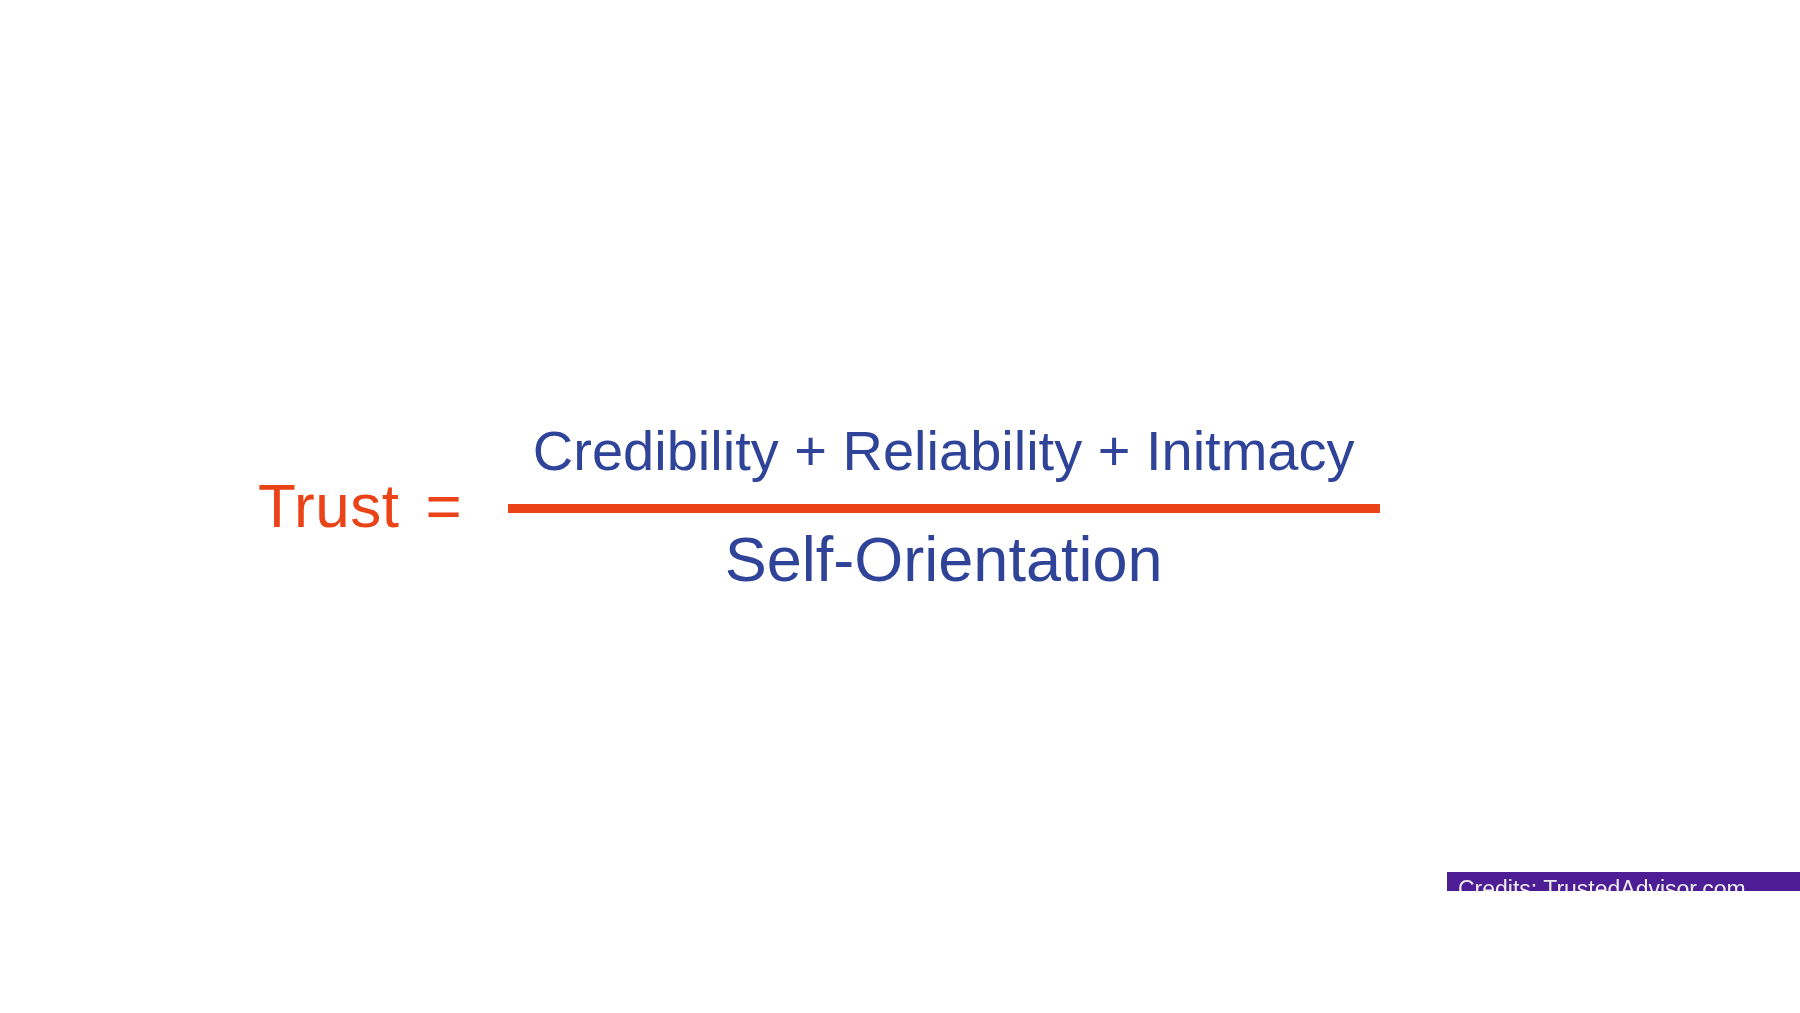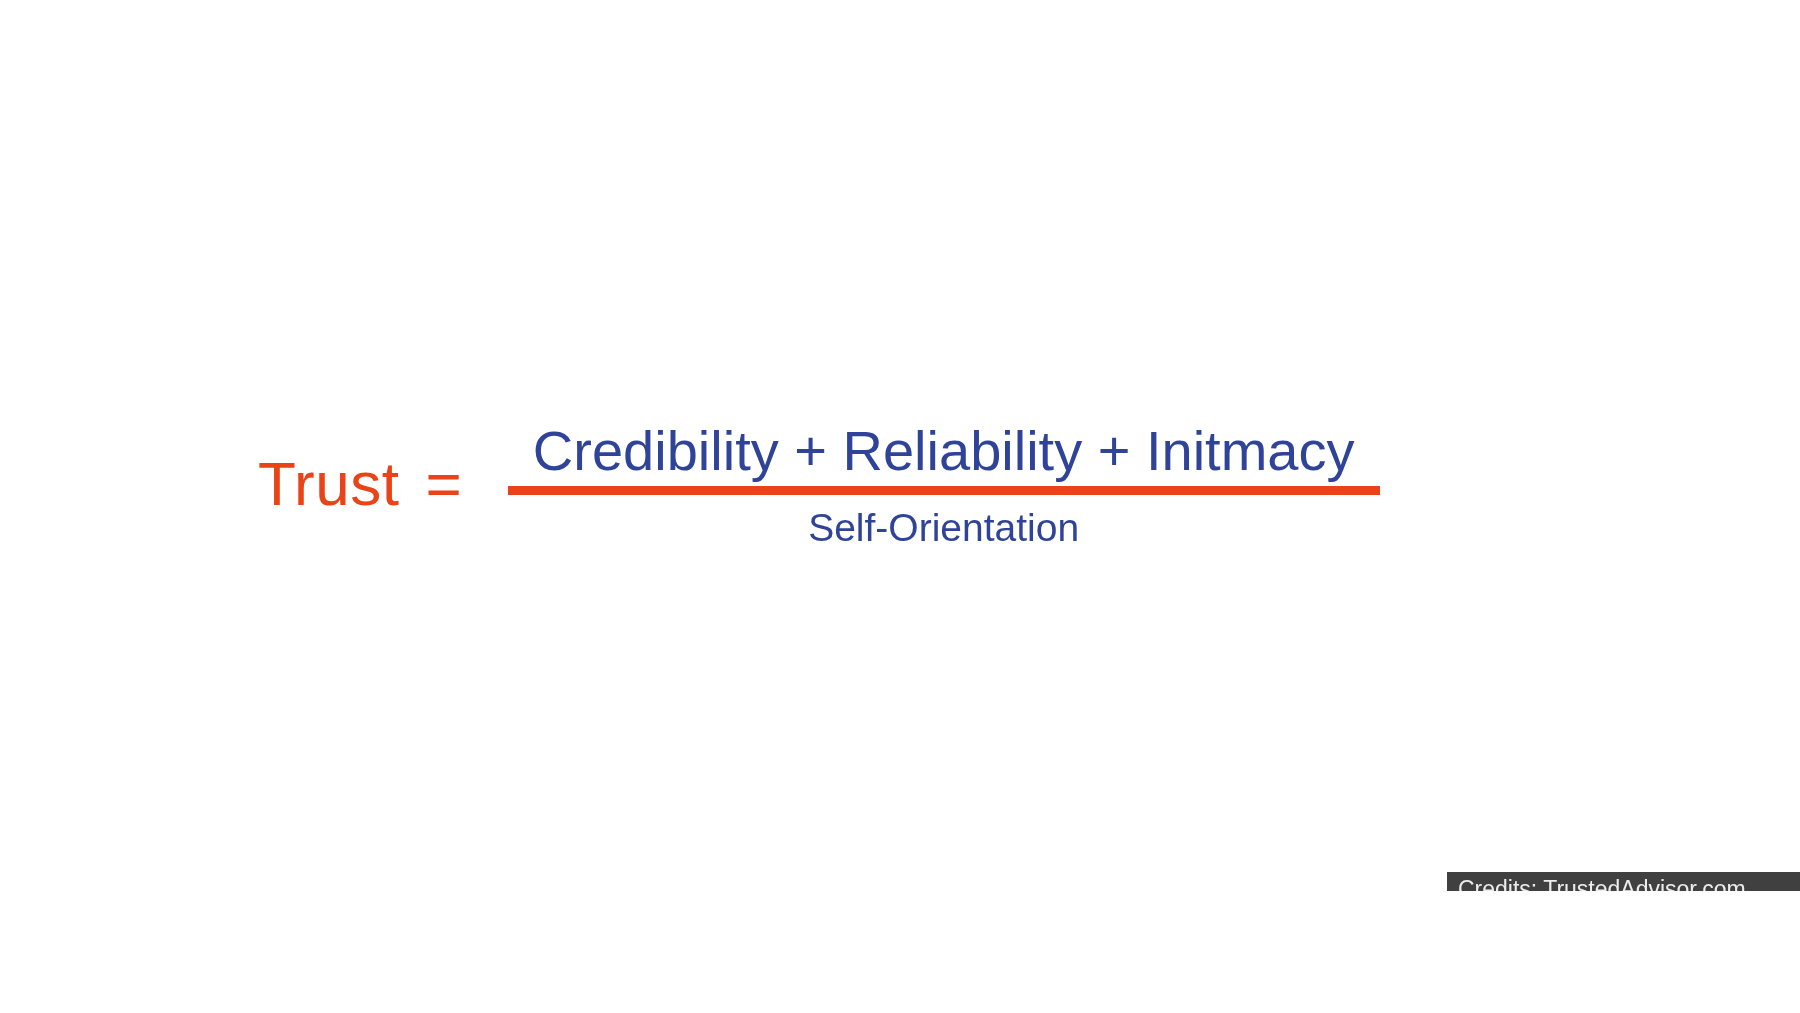--- a/index.html
+++ b/index.html
@@ -54,45 +54,45 @@
     flex-direction: column;
     align-items: center;
     width: 872px;
   }
 
   .numerator {
     color: #2F4499;
     font-size: 56px;
     line-height: 1.1;
     white-space: nowrap;
-    padding-bottom: 4px;
+    padding-bottom: 22px;
   }
 
   .fraction-bar {
     width: 100%;
     height: 9px;
     background: #EA4318;
   }
 
   .denominator {
     color: #2F4499;
-    font-size: 39px;
+    font-size: 63px;
     line-height: 1.1;
     white-space: nowrap;
     padding-top: 12px;
   }
 
   
   .credits-badge {
     position: absolute;
     left: 1447px;
     top: 872px;
     width: 353px;
     height: 35px;
-    background: #404040;
+    background: #4c1d95;
     color: #EDEDED;
     font-size: 23px;
     display: flex;
     align-items: center;
     padding-left: 11px;
     box-sizing: border-box;
     white-space: nowrap;
   }
 
   

